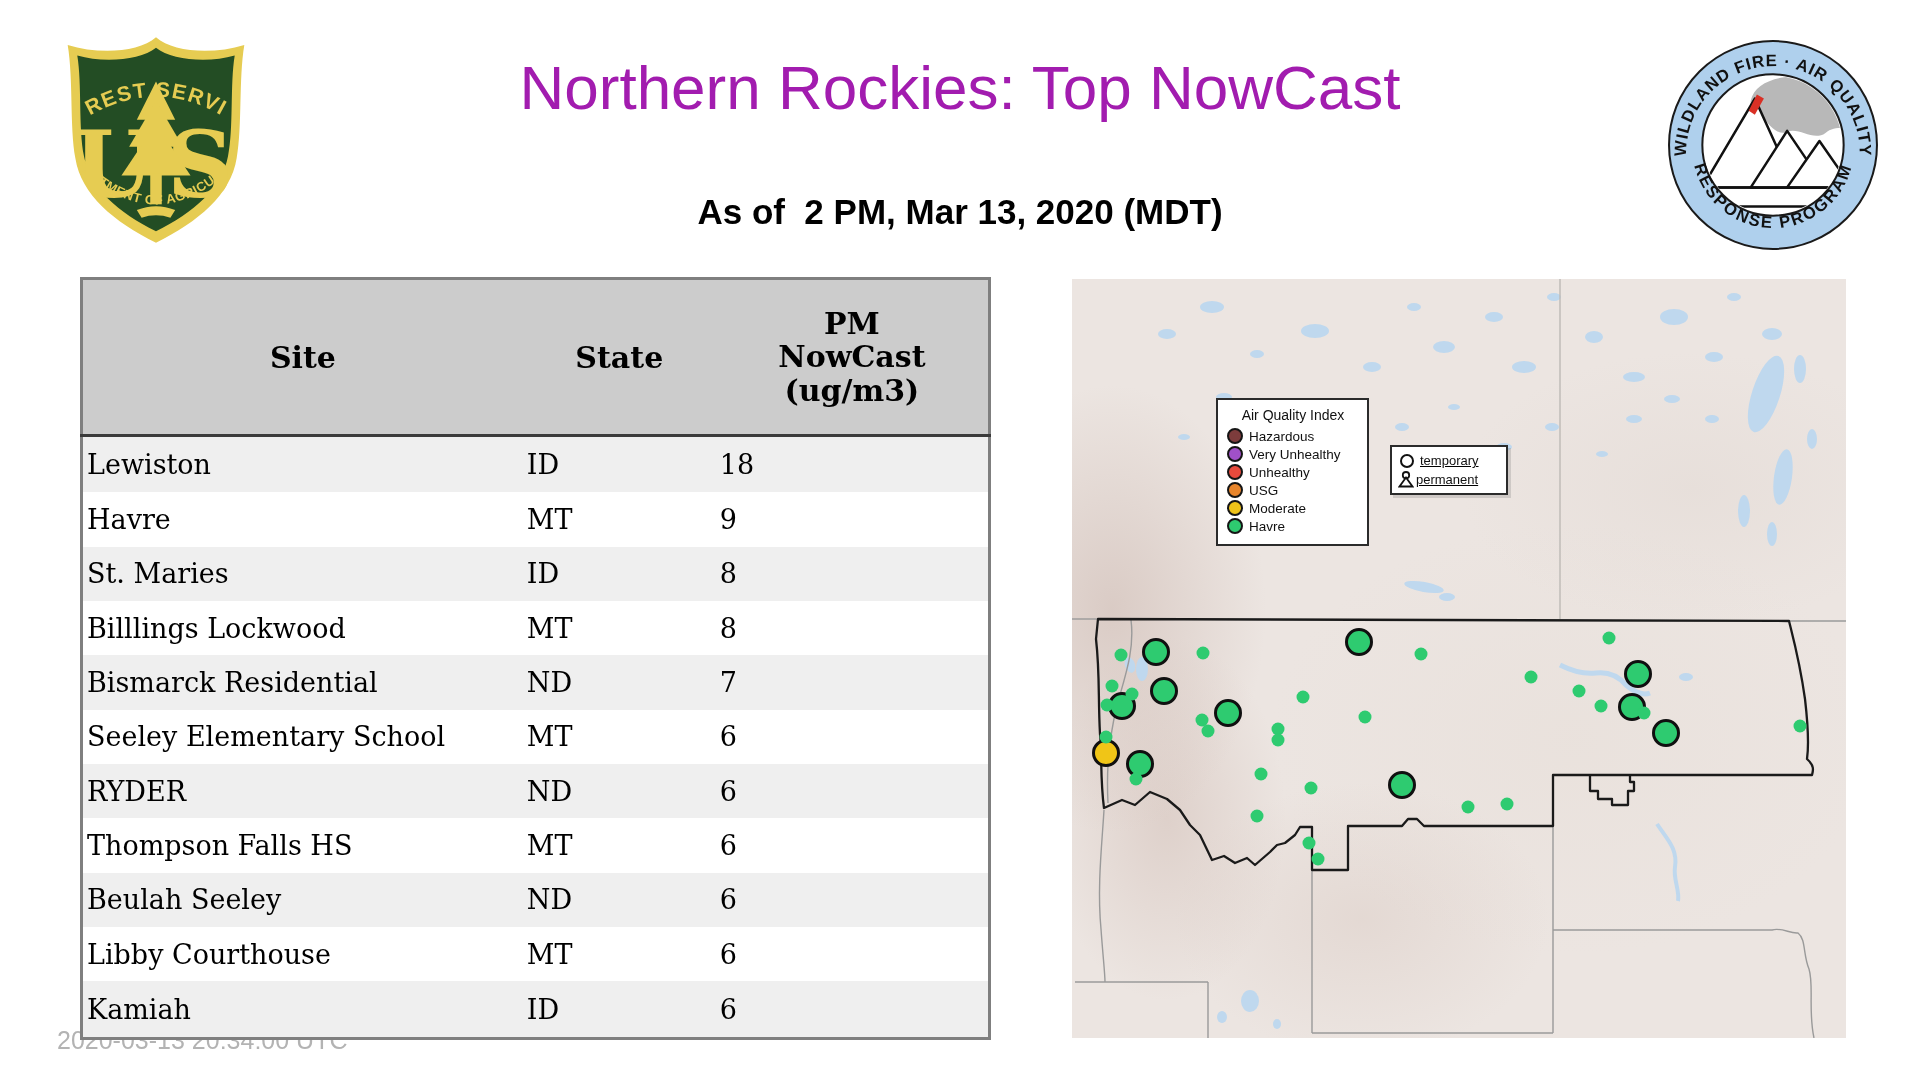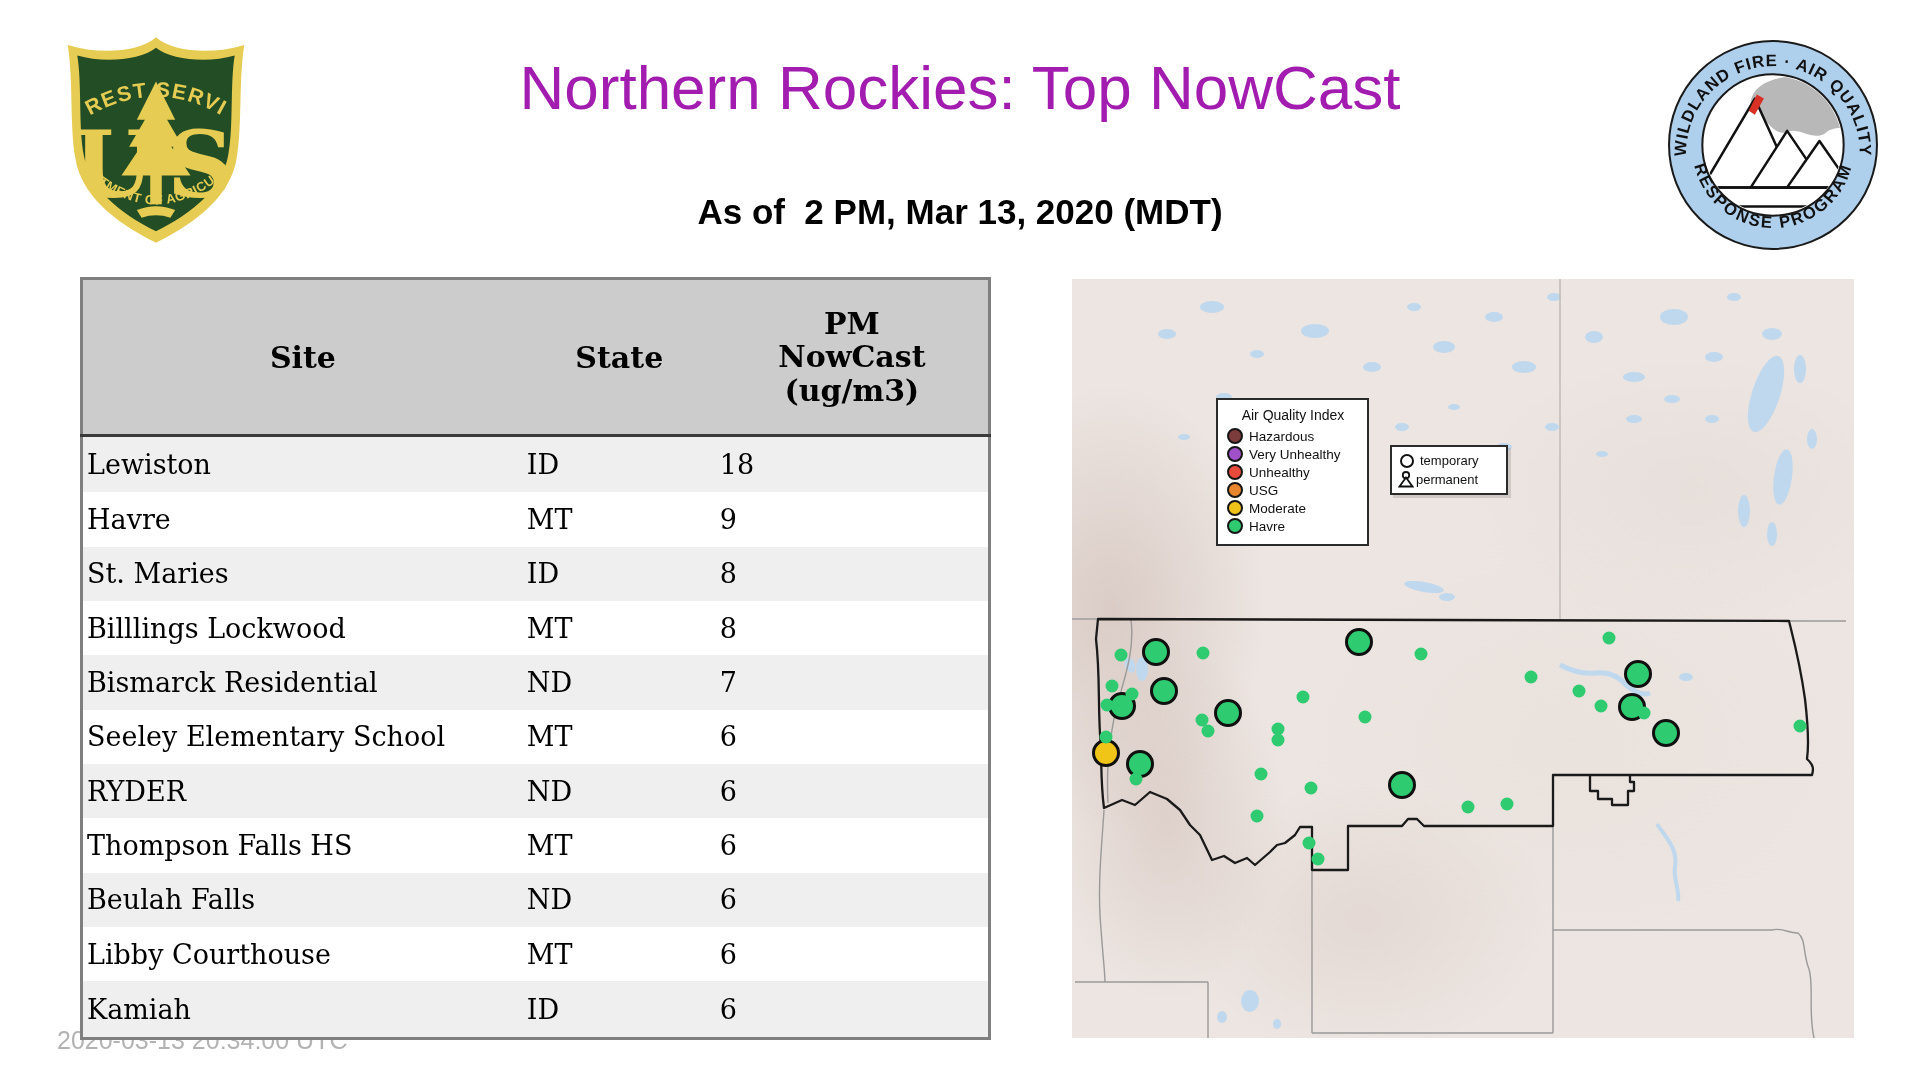--- a/index.html
+++ b/index.html
@@ -31,37 +31,37 @@
   .col-site{width:49%;} .col-state{width:21%;margin-top:24px;} .col-pm{width:30%;}
 
   
   .map{position:absolute;left:1072px;top:279px;width:774px;height:759px;overflow:hidden;
     background:
       radial-gradient(ellipse 220px 320px at 40px 330px, rgba(203,182,174,.55), transparent 70%),
       radial-gradient(ellipse 170px 260px at 95px 540px, rgba(208,188,180,.50), transparent 70%),
       radial-gradient(ellipse 260px 190px at 290px 640px, rgba(214,197,189,.38), transparent 72%),
       radial-gradient(ellipse 320px 190px at 620px 210px, rgba(221,211,205,.33), transparent 72%),
       radial-gradient(ellipse 420px 300px at 500px 460px, rgba(227,217,209,.28), transparent 72%),
-      #ece5e1; padding-left: 8px;}
+      #ece5e1;}
   .map svg.geo{position:absolute;left:0;top:0;}
   .marker-layer{position:absolute;left:0;top:0;right:0;bottom:0;}
   .marker{position:absolute;border-radius:50%;transform:translate(-50%,-50%);}
   .marker.large{width:22px;height:22px;border:3px solid #101010;}
   .marker.small{width:13px;height:13px;}
 
   .aqi-legend{position:absolute;left:144px;top:119px;width:132px;background:#fff;
     border:2px solid #2b2b2b;padding:7px 8px 8px 9px;z-index:3;}
   .aqi-title{font-size:14px;color:#111;text-align:center;margin-bottom:5px;}
   .aqi-item{display:flex;align-items:center;margin:2px 0;}
   .aqi-swatch{width:12px;height:12px;border-radius:50%;border:2px solid #151515;
     margin-right:6px;flex:0 0 auto;}
   .aqi-label{font-size:13.5px;color:#111;white-space:nowrap;}
 
   .mk-legend{position:absolute;left:318px;top:166px;width:102px;background:#fff;
-    border:2px solid #2b2b2b;padding:4px 6px;z-index:3;box-shadow:3px 3px 0 rgba(120,120,120,.25);}
+    border:2px solid #2b2b2b;padding:4px 6px;z-index:3;box-shadow:3px 3px 0 rgba(120,120,120,.25);text-decoration:underline;}
   .mk-row{display:flex;align-items:center;height:19px;}
   .mk-circle{width:10px;height:10px;border:2px solid #111;border-radius:50%;margin:0 6px 0 2px;}
   .mk-label{font-size:13px;color:#111;}
 </style>
 </head>
 <body>
 
 <div class="page">
 
   <div class="timestamp">2020-03-13 20:34:00 UTC</div>
@@ -168,21 +168,21 @@
             <td>RYDER</td>
             <td>ND</td>
             <td>6</td>
           </tr>
           <tr>
             <td>Thompson Falls HS</td>
             <td>MT</td>
             <td>6</td>
           </tr>
           <tr>
-            <td>Beulah Falls</td>
+            <td>Beulah Seeley</td>
             <td>ND</td>
             <td>6</td>
           </tr>
           <tr>
             <td>Libby Courthouse</td>
             <td>MT</td>
             <td>6</td>
           </tr>
           <tr>
             <td>Kamiah</td>

